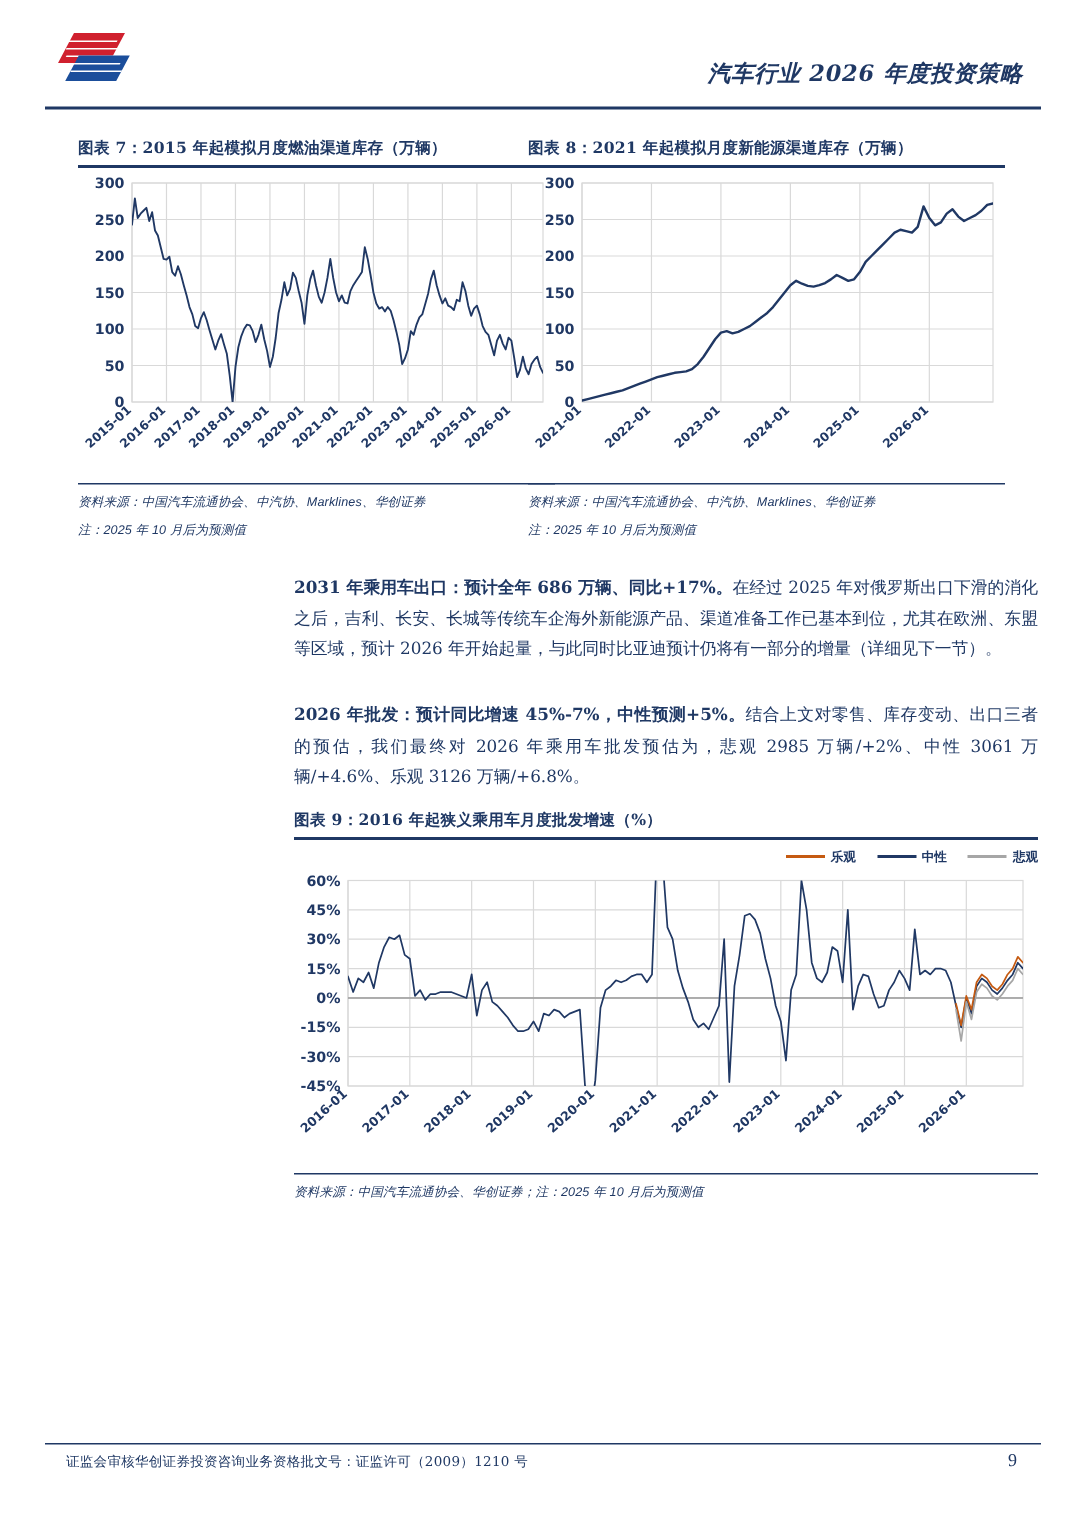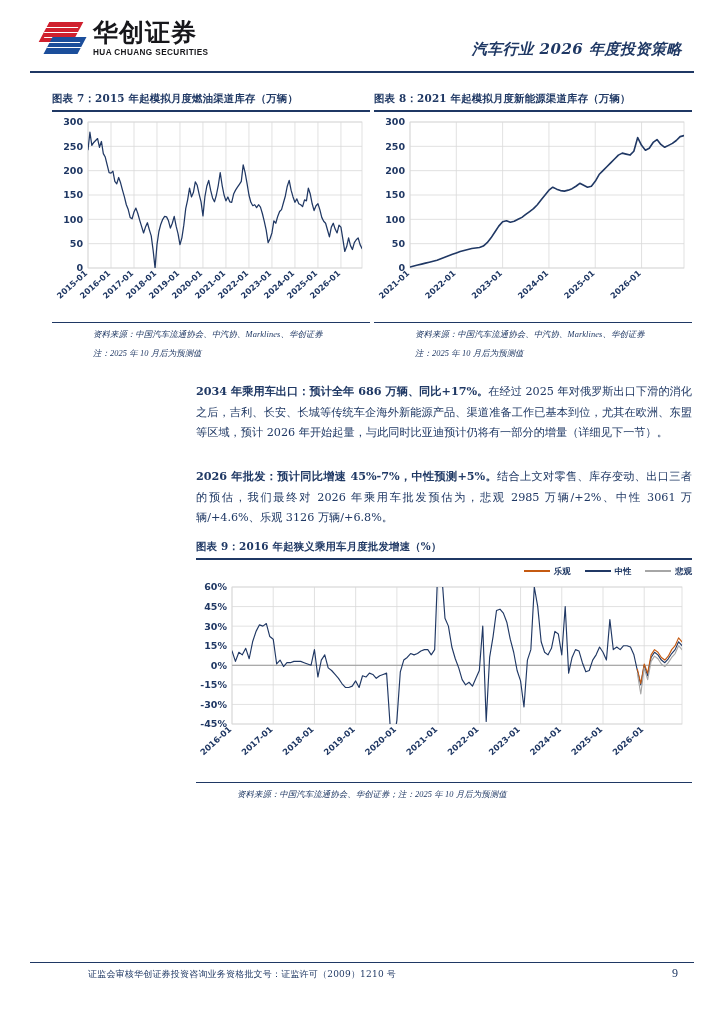--- a/index.html
+++ b/index.html
@@ -88,21 +88,20 @@
     left: 30px; top: 962px; width: 664px; height: 1px;
     background: #1F3864;
   }
   #footer-note {
     position: absolute;
     left: 44px; top: 968px;
     font-family: "DejaVu Serif", serif;
     font-size: 9px;
     color: #1F3864;
     letter-spacing: 0.2px;
-    margin-left: 44px;
   }
   #footer-page-number {
     position: absolute;
     right: 46px; top: 966px;
     font-family: "Liberation Serif", serif;
     font-size: 12px;
     color: #1F3864;
   }
 
   
@@ -118,28 +117,27 @@
   .exhibit-title-rule {
     height: 1.8px;
     background: #1F3864;
     margin-top: 4px;
   }
   .exhibit-foot-rule {
     height: 1.5px;
     background: #1F3864;
   }
   .exhibit-source {
-    font-family: Liberation Serif, serif;
+    font-family: Liberation Sans, sans-serif;
     font-style: italic;
     font-size: 8.4px;
     color: #1F3864;
     margin-top: 6px;
     letter-spacing: 0.1px;
     white-space: nowrap;
-    margin-left: 41px;
   }
 
   
   .chart-svg { display: block; }
 
   
   .body-para {
     position: absolute;
     font-family: "DejaVu Serif", serif;
     font-size: 11.2px;
@@ -173,24 +171,20 @@
 <div id="page-header">
   <div id="logo-block">
     <div class="logo-mark">
       <div class="cube-red"></div>
       <div class="cube-line" style="top:5px;"></div>
       <div class="cube-line" style="top:10px;"></div>
       <div class="cube-line" style="top:15px;"></div>
       <div class="cube-blue"></div>
       <div class="cube-line" style="top:20px;left:2px;"></div>
       <div class="cube-line" style="top:25px;left:3px;"></div>
-    </div>
-    <div>
-      <div class="logo-text-zh">华创证券</div>
-      <div class="logo-text-en">HUA CHUANG SECURITIES</div>
     </div>
   </div>
   <div id="header-doc-title">汽车行业 2026 年度投资策略</div>
   <div id="header-rule"></div>
 </div>
 
 <div class="exhibit" id="exhibit-7" style="left:52px; top:92px; width:318px;">
   <div class="exhibit-title">图表 7：2015 年起模拟月度燃油渠道库存（万辆）</div>
   <div class="exhibit-title-rule"></div>
   <svg class="chart-svg" id="svg-ex7" width="318" height="210" viewBox="0 0 318 210">
@@ -262,21 +256,21 @@
           <rect x="36" y="10" width="274" height="146"></rect>
         </clipPath>
       </defs>
       <path d="M36.00,37.74 L37.92,20.22 L39.83,33.36 L41.75,30.44 L43.66,28.49 L45.58,26.55 L47.50,35.31 L49.41,29.47 L51.33,41.63 L53.24,45.04 L55.16,52.83 L57.08,60.61 L58.99,61.10 L60.91,59.15 L62.83,69.37 L64.74,71.81 L66.66,65.48 L68.57,70.83 L70.49,78.13 L72.41,84.95 L74.32,92.73 L76.24,97.60 L78.15,105.39 L80.07,106.85 L81.99,100.03 L83.90,96.14 L85.82,101.49 L87.73,108.31 L89.65,114.63 L91.57,120.96 L93.48,115.12 L95.40,110.74 L97.31,117.55 L99.23,123.88 L101.15,138.48 L103.06,156.00 L104.98,132.64 L106.90,119.50 L108.81,112.20 L110.73,107.33 L112.64,104.41 L114.56,104.90 L116.48,108.79 L118.39,116.09 L120.31,111.23 L122.22,104.41 L124.14,114.15 L126.06,121.93 L127.97,132.64 L129.89,125.83 L131.80,113.17 L133.72,96.63 L135.64,87.87 L137.55,76.19 L139.47,84.95 L141.38,80.57 L143.30,69.86 L145.22,73.27 L147.13,82.03 L149.05,89.81 L150.97,103.93 L152.88,84.95 L154.80,74.24 L156.71,68.40 L158.63,78.13 L160.55,85.92 L162.46,89.81 L164.38,83.00 L166.29,73.27 L168.21,60.61 L170.13,73.27 L172.04,83.00 L173.96,88.84 L175.87,84.95 L177.79,89.81 L179.71,90.30 L181.62,82.03 L183.54,78.13 L185.45,75.21 L187.37,72.29 L189.29,69.37 L191.20,52.83 L193.12,60.61 L195.03,71.32 L196.95,83.00 L198.87,90.30 L200.78,93.71 L202.70,92.73 L204.62,95.65 L206.53,92.73 L208.45,95.17 L210.36,101.49 L212.28,109.28 L214.20,118.04 L216.11,130.69 L218.03,126.80 L219.94,120.96 L221.86,108.79 L223.78,111.23 L225.69,104.41 L227.61,99.55 L229.52,97.60 L231.44,90.79 L233.36,83.97 L235.27,74.24 L237.19,68.40 L239.10,78.13 L241.02,84.95 L242.94,90.30 L244.85,86.89 L246.77,91.76 L248.69,92.73 L250.60,94.68 L252.52,87.87 L254.43,88.84 L256.35,76.19 L258.27,82.03 L260.18,91.76 L262.10,98.57 L264.01,93.71 L265.93,91.76 L267.85,97.60 L269.76,105.39 L271.68,109.28 L273.59,111.23 L275.51,118.04 L277.43,124.85 L279.34,115.12 L281.26,111.23 L283.17,117.07 L285.09,120.96 L287.01,113.17 L288.92,115.12 L290.84,126.80 L292.76,139.45 L294.67,134.59 L296.59,125.83 L298.50,133.61 L300.42,137.51 L302.34,130.69 L304.25,127.77 L306.17,125.83 L308.08,132.64 L310.00,136.53" fill="none" stroke="#203864" stroke-width="1.25" stroke-linejoin="round" stroke-linecap="round" clip-path="url(#svg-ex7-clip)"></path>
     </svg>
   <div class="exhibit-foot-rule"></div>
   <div class="exhibit-source">资料来源：中国汽车流通协会、中汽协、Marklines、华创证券</div>
   <div class="exhibit-source" style="margin-top:8px;">注：2025 年 10 月后为预测值</div>
 </div>
 
-<div class="exhibit" id="exhibit-8" style="left:374px; top:92px; width:318px;">
+<div class="exhibit" id="exhibit-8" style="left:352px; top:92px; width:318px;">
   <div class="exhibit-title">图表 8：2021 年起模拟月度新能源渠道库存（万辆）</div>
   <div class="exhibit-title-rule"></div>
   <svg class="chart-svg" id="svg-ex8" width="318" height="210" viewBox="0 0 318 210">
       <rect x="36" y="10" width="274" height="146" fill="#ffffff" stroke="#D9D9D9" stroke-width="0.8"></rect>
       <line x1="36" y1="156" x2="310" y2="156" stroke="#D9D9D9" stroke-width="0.8"></line>
       <text x="31" y="159.4" text-anchor="end" font-family="&quot;DejaVu Sans&quot;, sans-serif" font-size="9.5" font-weight="bold" fill="#203864">0</text>
       <line x1="36" y1="131.66666666666669" x2="310" y2="131.66666666666669" stroke="#D9D9D9" stroke-width="0.8"></line>
       <text x="31" y="135.0666666666667" text-anchor="end" font-family="&quot;DejaVu Sans&quot;, sans-serif" font-size="9.5" font-weight="bold" fill="#203864">50</text>
       <line x1="36" y1="107.33333333333334" x2="310" y2="107.33333333333334" stroke="#D9D9D9" stroke-width="0.8"></line>
       <text x="31" y="110.73333333333335" text-anchor="end" font-family="&quot;DejaVu Sans&quot;, sans-serif" font-size="9.5" font-weight="bold" fill="#203864">100</text>
@@ -318,21 +312,21 @@
         </clipPath>
       </defs>
       <path d="M36.00,155.03 L39.86,154.05 L43.72,153.08 L47.58,152.11 L51.44,151.13 L55.30,150.16 L59.15,149.19 L63.01,148.21 L66.87,146.75 L70.73,145.29 L74.59,143.83 L78.45,142.37 L82.31,140.91 L86.17,139.45 L90.03,138.48 L93.89,137.51 L97.75,136.53 L101.61,136.05 L105.46,135.56 L109.32,134.10 L113.18,130.69 L117.04,125.83 L120.90,119.99 L124.76,114.15 L128.62,109.77 L132.48,108.79 L136.34,110.25 L140.20,109.28 L144.06,107.33 L147.92,105.39 L151.77,102.47 L155.63,99.55 L159.49,96.63 L163.35,92.73 L167.21,87.87 L171.07,83.00 L174.93,78.13 L178.79,75.21 L182.65,77.16 L186.51,78.62 L190.37,79.11 L194.23,78.13 L198.08,76.67 L201.94,74.24 L205.80,71.32 L209.66,73.27 L213.52,75.21 L217.38,74.24 L221.24,69.37 L225.10,62.56 L228.96,58.67 L232.82,54.77 L236.68,50.88 L240.54,46.99 L244.39,43.09 L248.25,41.15 L252.11,42.12 L255.97,43.09 L259.83,39.20 L263.69,25.57 L267.55,33.36 L271.41,38.23 L275.27,36.28 L279.13,30.44 L282.99,27.52 L286.85,32.39 L290.70,35.31 L294.56,33.36 L298.42,31.41 L302.28,28.49 L306.14,24.60 L310.00,23.63" fill="none" stroke="#203864" stroke-width="1.6" stroke-linejoin="round" stroke-linecap="round" clip-path="url(#svg-ex8-clip)"></path>
     </svg>
   <div class="exhibit-foot-rule"></div>
   <div class="exhibit-source">资料来源：中国汽车流通协会、中汽协、Marklines、华创证券</div>
   <div class="exhibit-source" style="margin-top:8px;">注：2025 年 10 月后为预测值</div>
 </div>
 
 <div class="body-para" id="para-1" style="left:196px; top:381px; width:496px;">
-  <b>2034 年乘用车出口：预计全年 686 万辆、同比+17%。</b><span>在经过 2025 年对俄罗斯出口下滑的消化之后，吉利、长安、长城等传统车企海外新能源产品、渠道准备工作已基本到位，尤其在欧洲、东盟等区域，预计 2026 年开始起量，与此同时比亚迪预计仍将有一部分的增量（详细见下一节）。</span>
+  <b>2031 年乘用车出口：预计全年 686 万辆、同比+17%。</b><span>在经过 2025 年对俄罗斯出口下滑的消化之后，吉利、长安、长城等传统车企海外新能源产品、渠道准备工作已基本到位，尤其在欧洲、东盟等区域，预计 2026 年开始起量，与此同时比亚迪预计仍将有一部分的增量（详细见下一节）。</span>
 </div>
 
 <div class="body-para" id="para-2" style="left:196px; top:466px; width:496px;">
   <b>2026 年批发：预计同比增速 45%-7%，中性预测+5%。</b><span>结合上文对零售、库存变动、出口三者的预估，我们最终对 2026 年乘用车批发预估为，悲观 2985 万辆/+2%、中性 3061 万辆/+4.6%、乐观 3126 万辆/+6.8%。</span>
 </div>
 
 <div class="exhibit" id="exhibit-9" style="left:196px; top:540px; width:496px;">
   <div class="exhibit-title">图表 9：2016 年起狭义乘用车月度批发增速（%）</div>
   <div class="exhibit-title-rule"></div>
 

